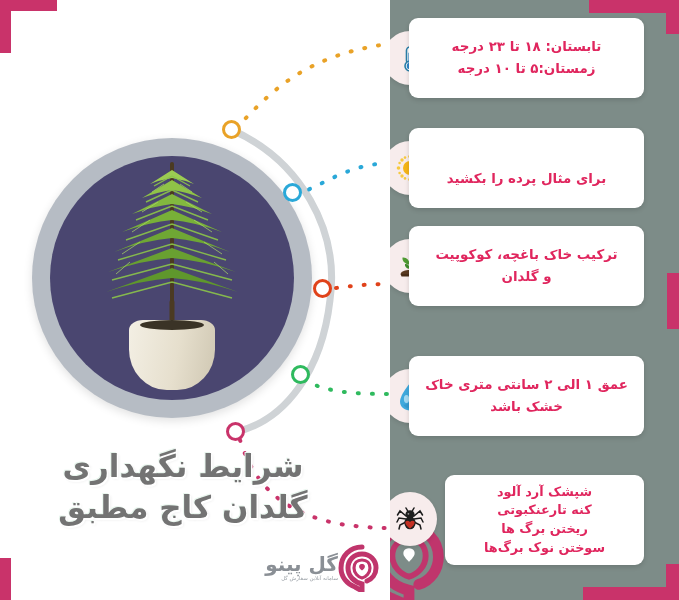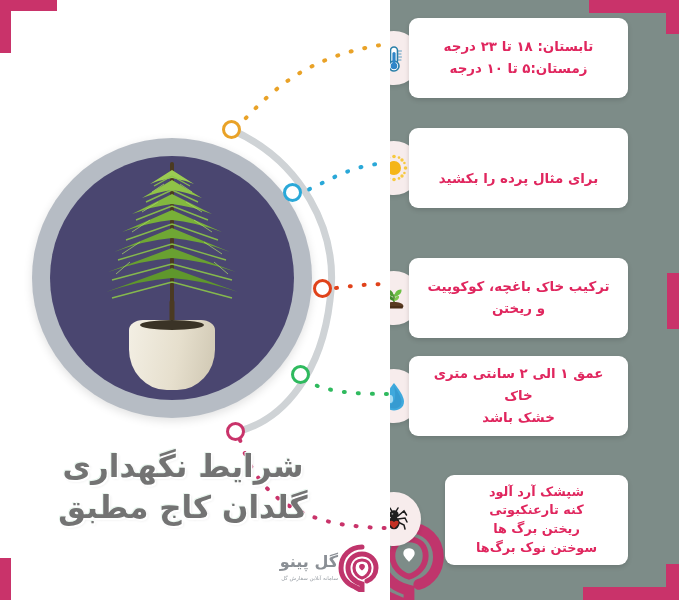--- a/index.html
+++ b/index.html
@@ -50,38 +50,38 @@
   
   .title{position:absolute;left:18px;top:446px;width:330px;text-align:center;
     color:#737373;font-weight:bold;font-size:31px;line-height:1.32;
     text-shadow:1.5px 1.5px 0 #ffffff, -1px -1px 0 #e9f6ee, 2px 2px 3px rgba(0,0,0,.08);
     letter-spacing:0px;direction:rtl;}
   .title span{display:block;}
 
   
   .brand{position:absolute;left:278px;top:548px;width:104px;height:44px;direction:rtl;}
   .brand-mark{position:absolute;right:-4px;top:-4px;width:48px;height:48px;}
-  .brand-name{position:absolute;right:44px;top:4px;font-size:16px;font-weight:bold;color:#8a8f95;
+  .brand-name{position:absolute;right:44px;top:4px;font-size:20px;font-weight:bold;color:#8a8f95;
     white-space:nowrap;}
   .brand-tag{position:absolute;right:44px;top:27px;font-size:5.4px;color:#9aa0a6;white-space:nowrap;letter-spacing:.3px;}
 
   
   .panel{position:absolute;left:390px;top:0;width:289px;height:600px;background:#7d8c88;overflow:hidden;}
   .panel-accent{position:absolute;background:#c9336a;}
   .acc-top{right:0px;top:0px;width:90px;height:13px;}
   .acc-top2{right:0px;top:0px;width:13px;height:34px;}
   .acc-mid{right:0px;top:273px;width:12px;height:56px;}
   .acc-bottom{right:0px;bottom:0px;width:96px;height:13px;}
   .acc-bottom2{right:0px;bottom:0px;width:13px;height:36px;}
   .panel-watermark{position:absolute;left:-30px;bottom:-6px;width:98px;height:98px;opacity:1;}
 
-  .row{position:absolute;left:0;width:252px;display:flex;align-items:center;direction:rtl;}
+  .row{position:absolute;left:0;width:252px;display:flex;align-items:center;direction:rtl;padding-left:16px;}
   .r1{top:8px;height:100px;}
   .r2{top:118px;height:100px;}
-  .r3{top:248px;height:100px;text-decoration:underline;}
+  .r3{top:216px;height:100px;text-decoration:underline;}
   .r4{top:346px;height:100px;}
   .r5{top:462px;height:114px;}
 
   .icon-circle{position:absolute;right:221px;width:54px;height:54px;border-radius:50%;
     background:#f7ecec;display:flex;align-items:center;justify-content:center;
     box-shadow:0 2px 4px rgba(0,0,0,.10);}
   .r1 .icon-circle,.r2 .icon-circle,.r3 .icon-circle,.r4 .icon-circle{top:23px;}
   .r5 .icon-circle{top:30px;}
 
   .card{position:absolute;right:14px;left:19px;background:#ffffff;border-radius:9px;
@@ -259,21 +259,21 @@
           <path d="M16 15 C21 14 24 11 23.5 7.5 C19.5 7 16.5 10 16 15 Z" fill="#6cbf44"></path>
           <path d="M16 19 C12.5 18.6 10.5 16.5 11 14 C14 13.7 15.7 15.8 16 19 Z" fill="#3f8c2c"></path>
           <path d="M16 19 C19.5 18.6 21.5 16.5 21 14 C18 13.7 16.3 15.8 16 19 Z" fill="#7ec94f"></path>
           <path d="M6.5 24 C7.5 21 11 20 16 20 C21 20 24.5 21 25.5 24 Z" fill="#5a3a21"></path>
           <path d="M6.5 24 L25.5 24 L24.5 26.5 L7.5 26.5 Z" fill="#4a2e18"></path>
         </svg>
       </div>
       <div class="card">
         <p>
           <span>ترکیب خاک باغچه، کوکوپیت</span><br>
-          <span>و ریختن</span>
+          <span>و گلدان</span>
         </p>
       </div>
     </div>
 
     <div class="row r4">
       <div class="icon-circle">
         <svg width="30" height="32" viewBox="0 0 30 32">
           <path d="M15 3 C15 3 25 15 25 21.5 C25 27 20.5 30.5 15 30.5
                    C9.5 30.5 5 27 5 21.5 C5 15 15 3 15 3 Z" fill="#3fa9dd"></path>
           <path d="M15 6 C15 6 22.5 16 22.5 21.5 C22.5 26 19.2 28.5 15 28.5

